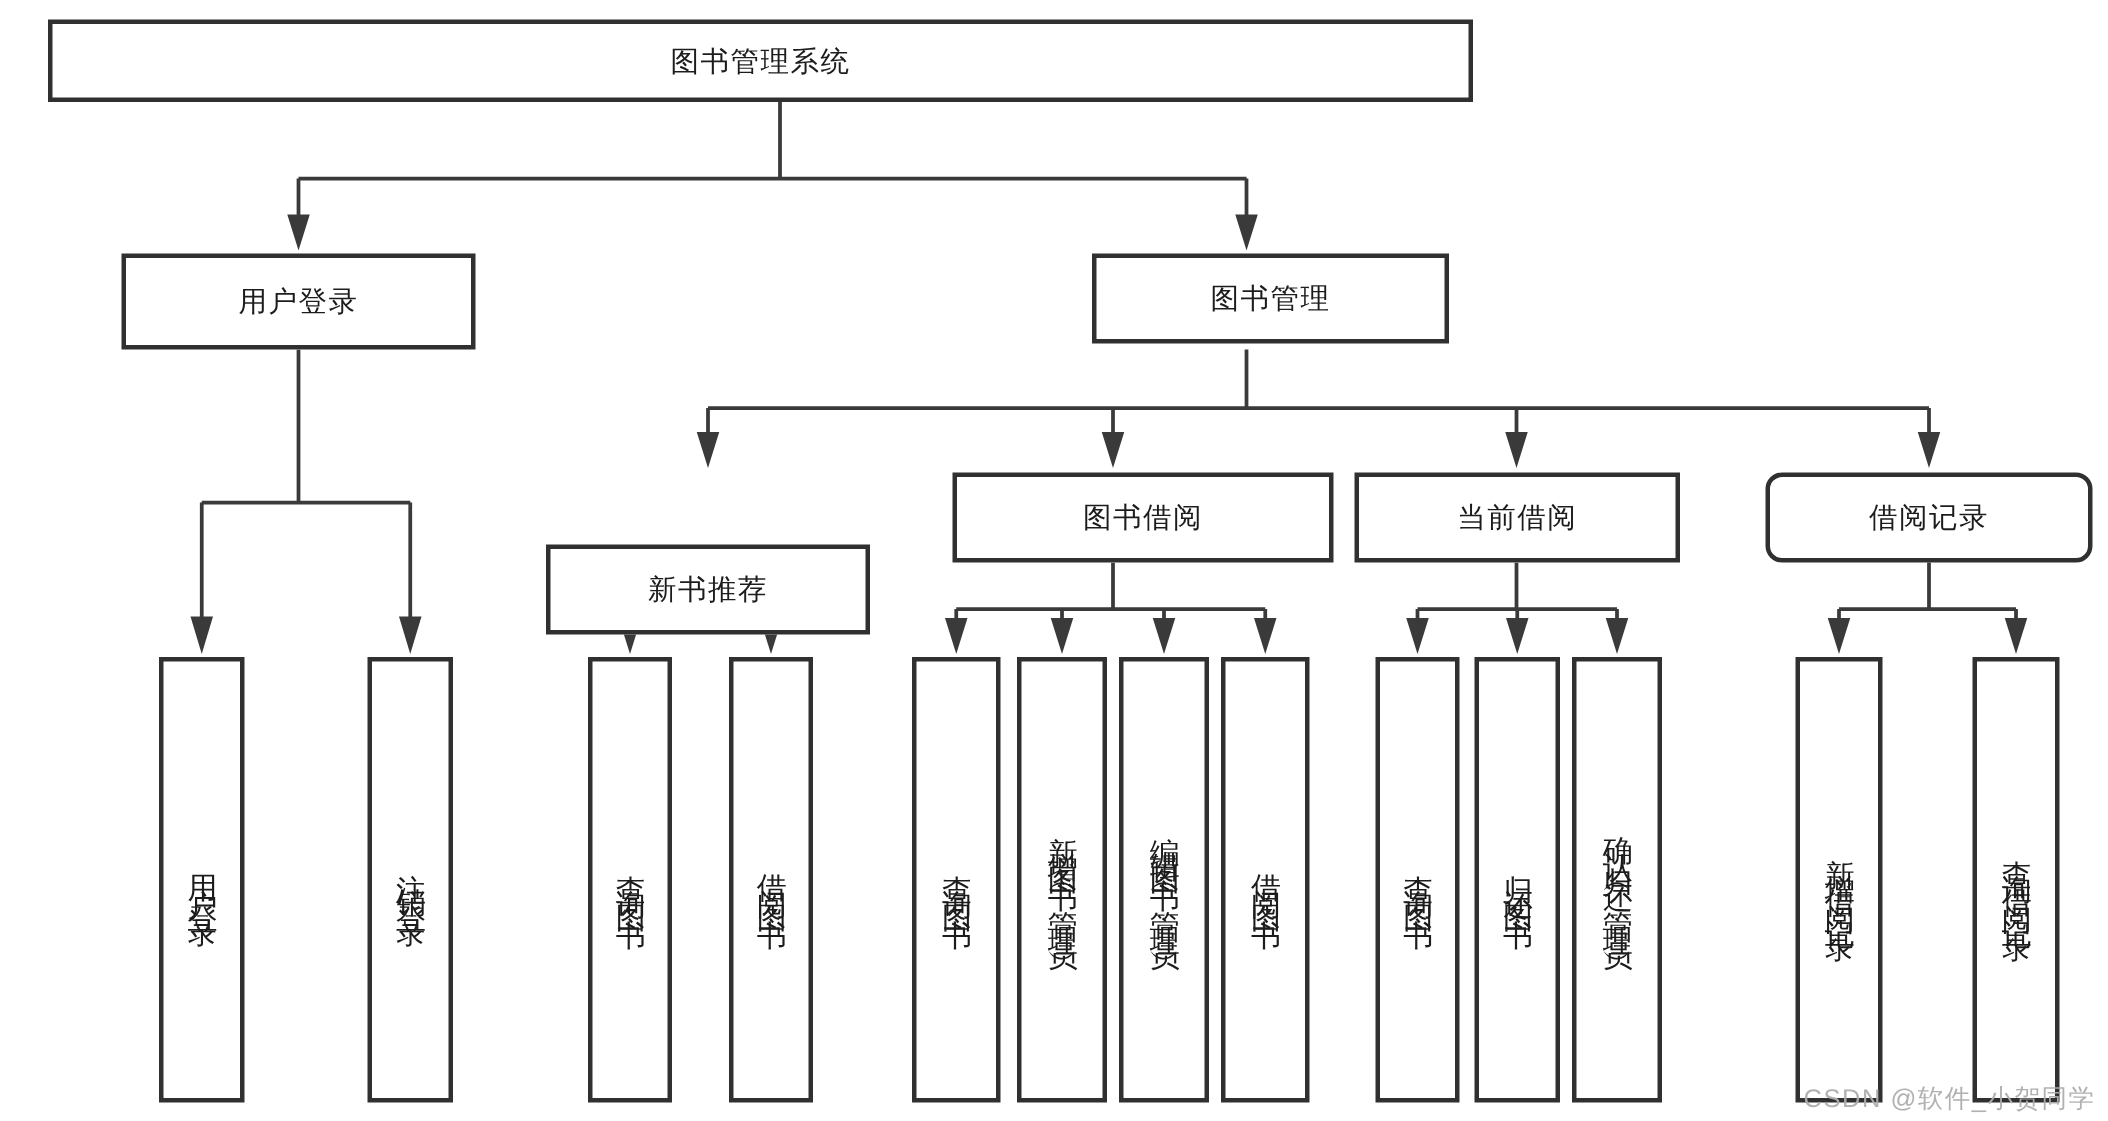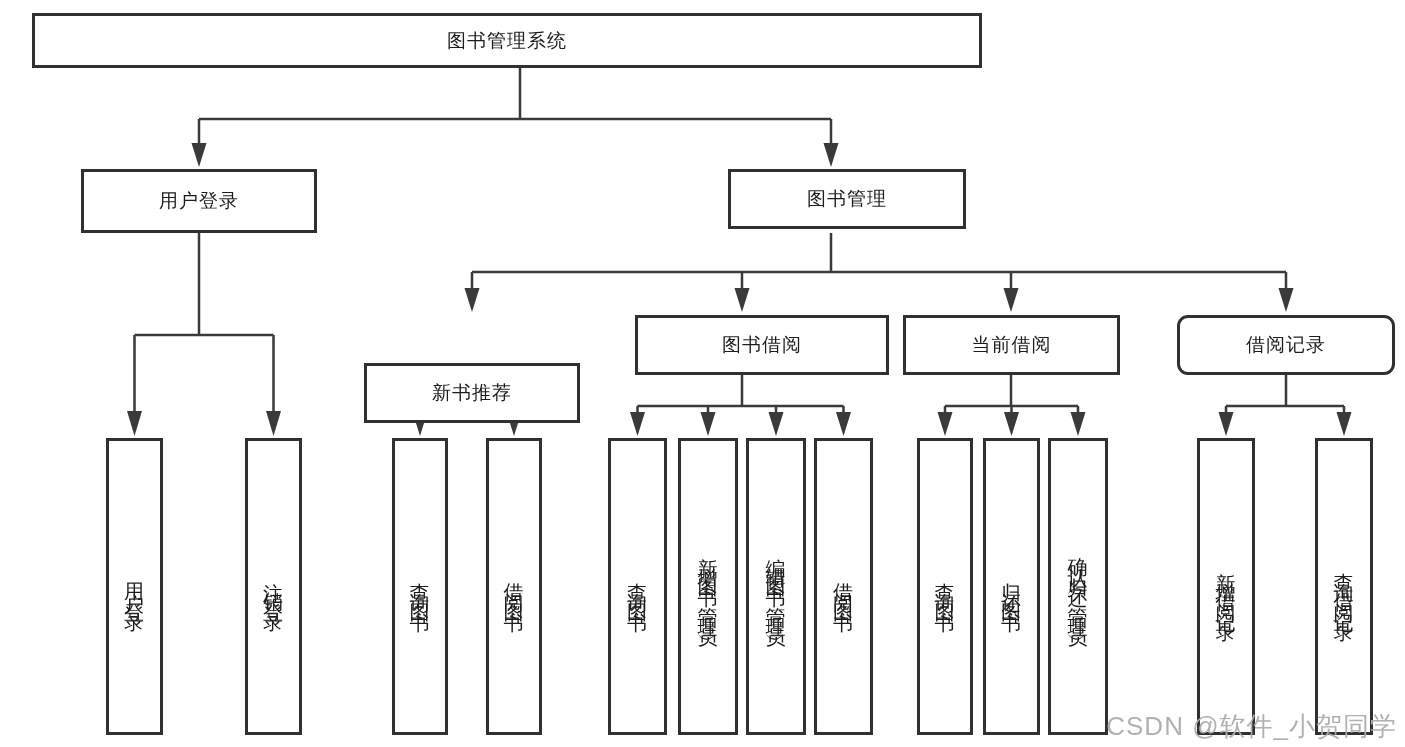--- a/index.html
+++ b/index.html
@@ -29,21 +29,21 @@
     font-size: 20px;
     line-height: 1;
     letter-spacing: 10px;
     white-space: nowrap;
     color: #1c1c1c;
   }
   .watermark {
     position: absolute;
     right: 8px;
     bottom: 3px;
-    font-size: 26px;
+    font-size: 17px;
     color: rgba(173, 173, 173, 0.95);
     letter-spacing: 1px;
     z-index: 5;
     white-space: nowrap;
   }
 </style>
 </head>
 <body>
 
 <div id="canvas">

